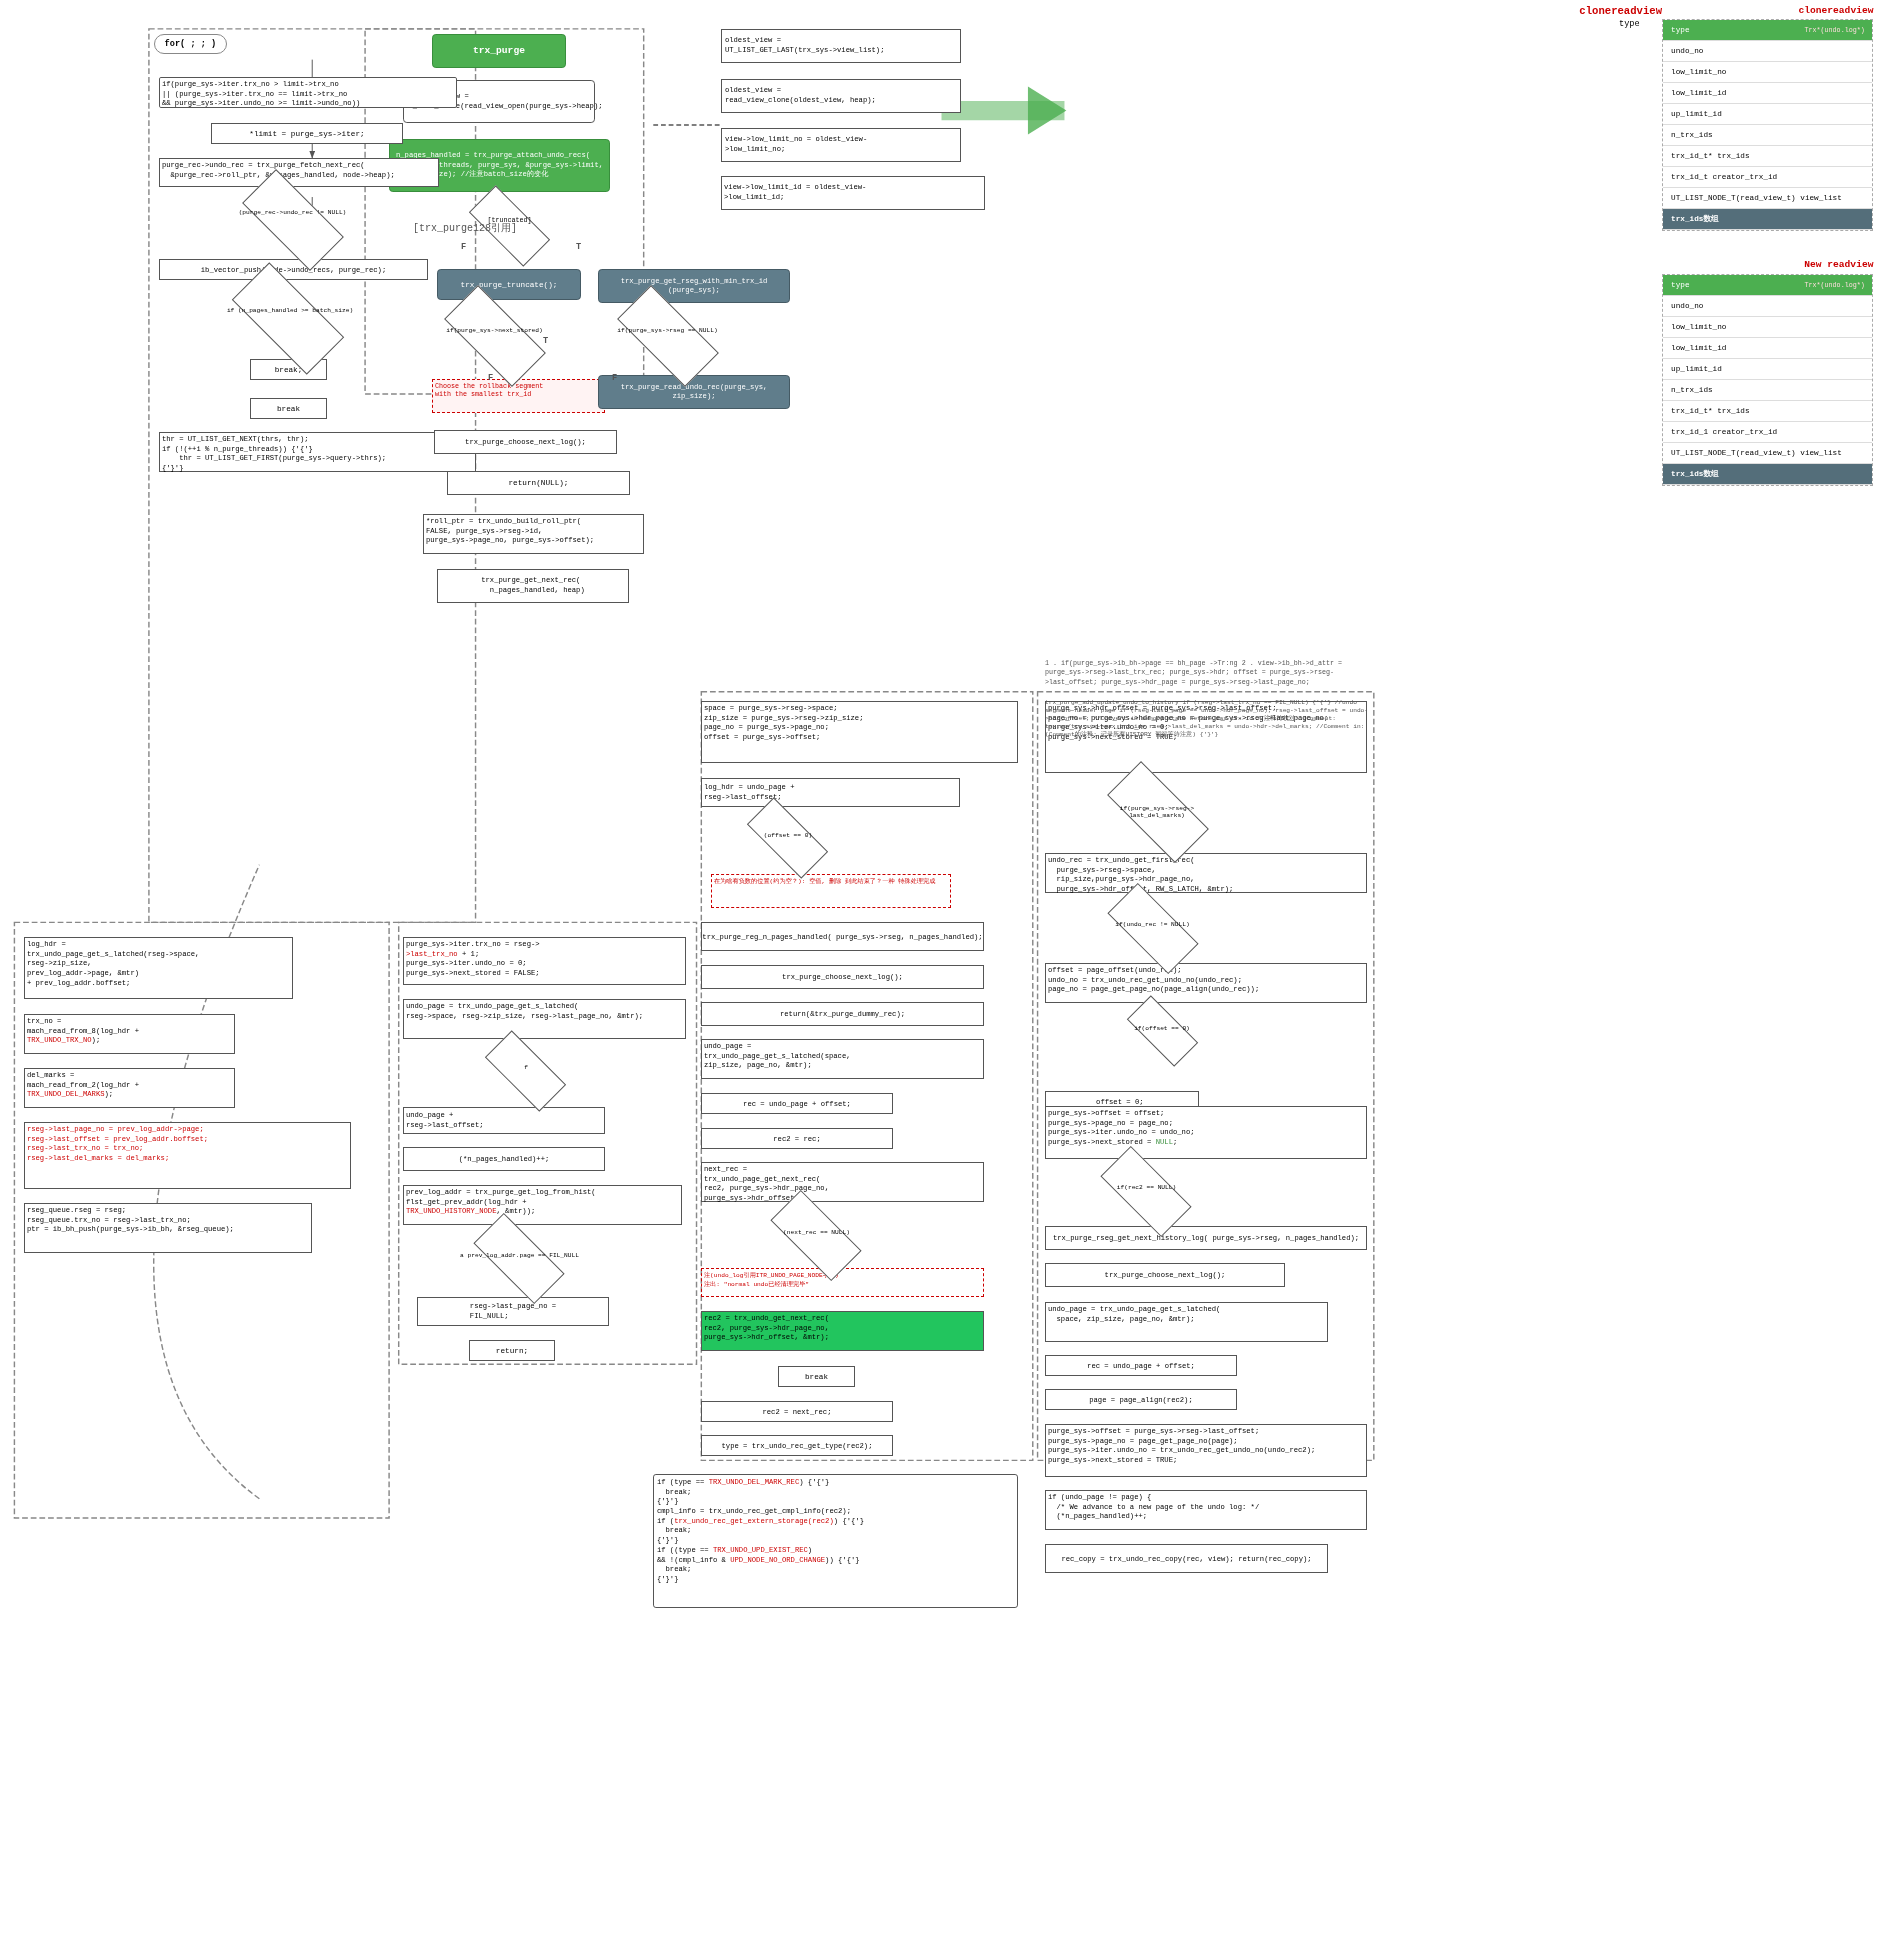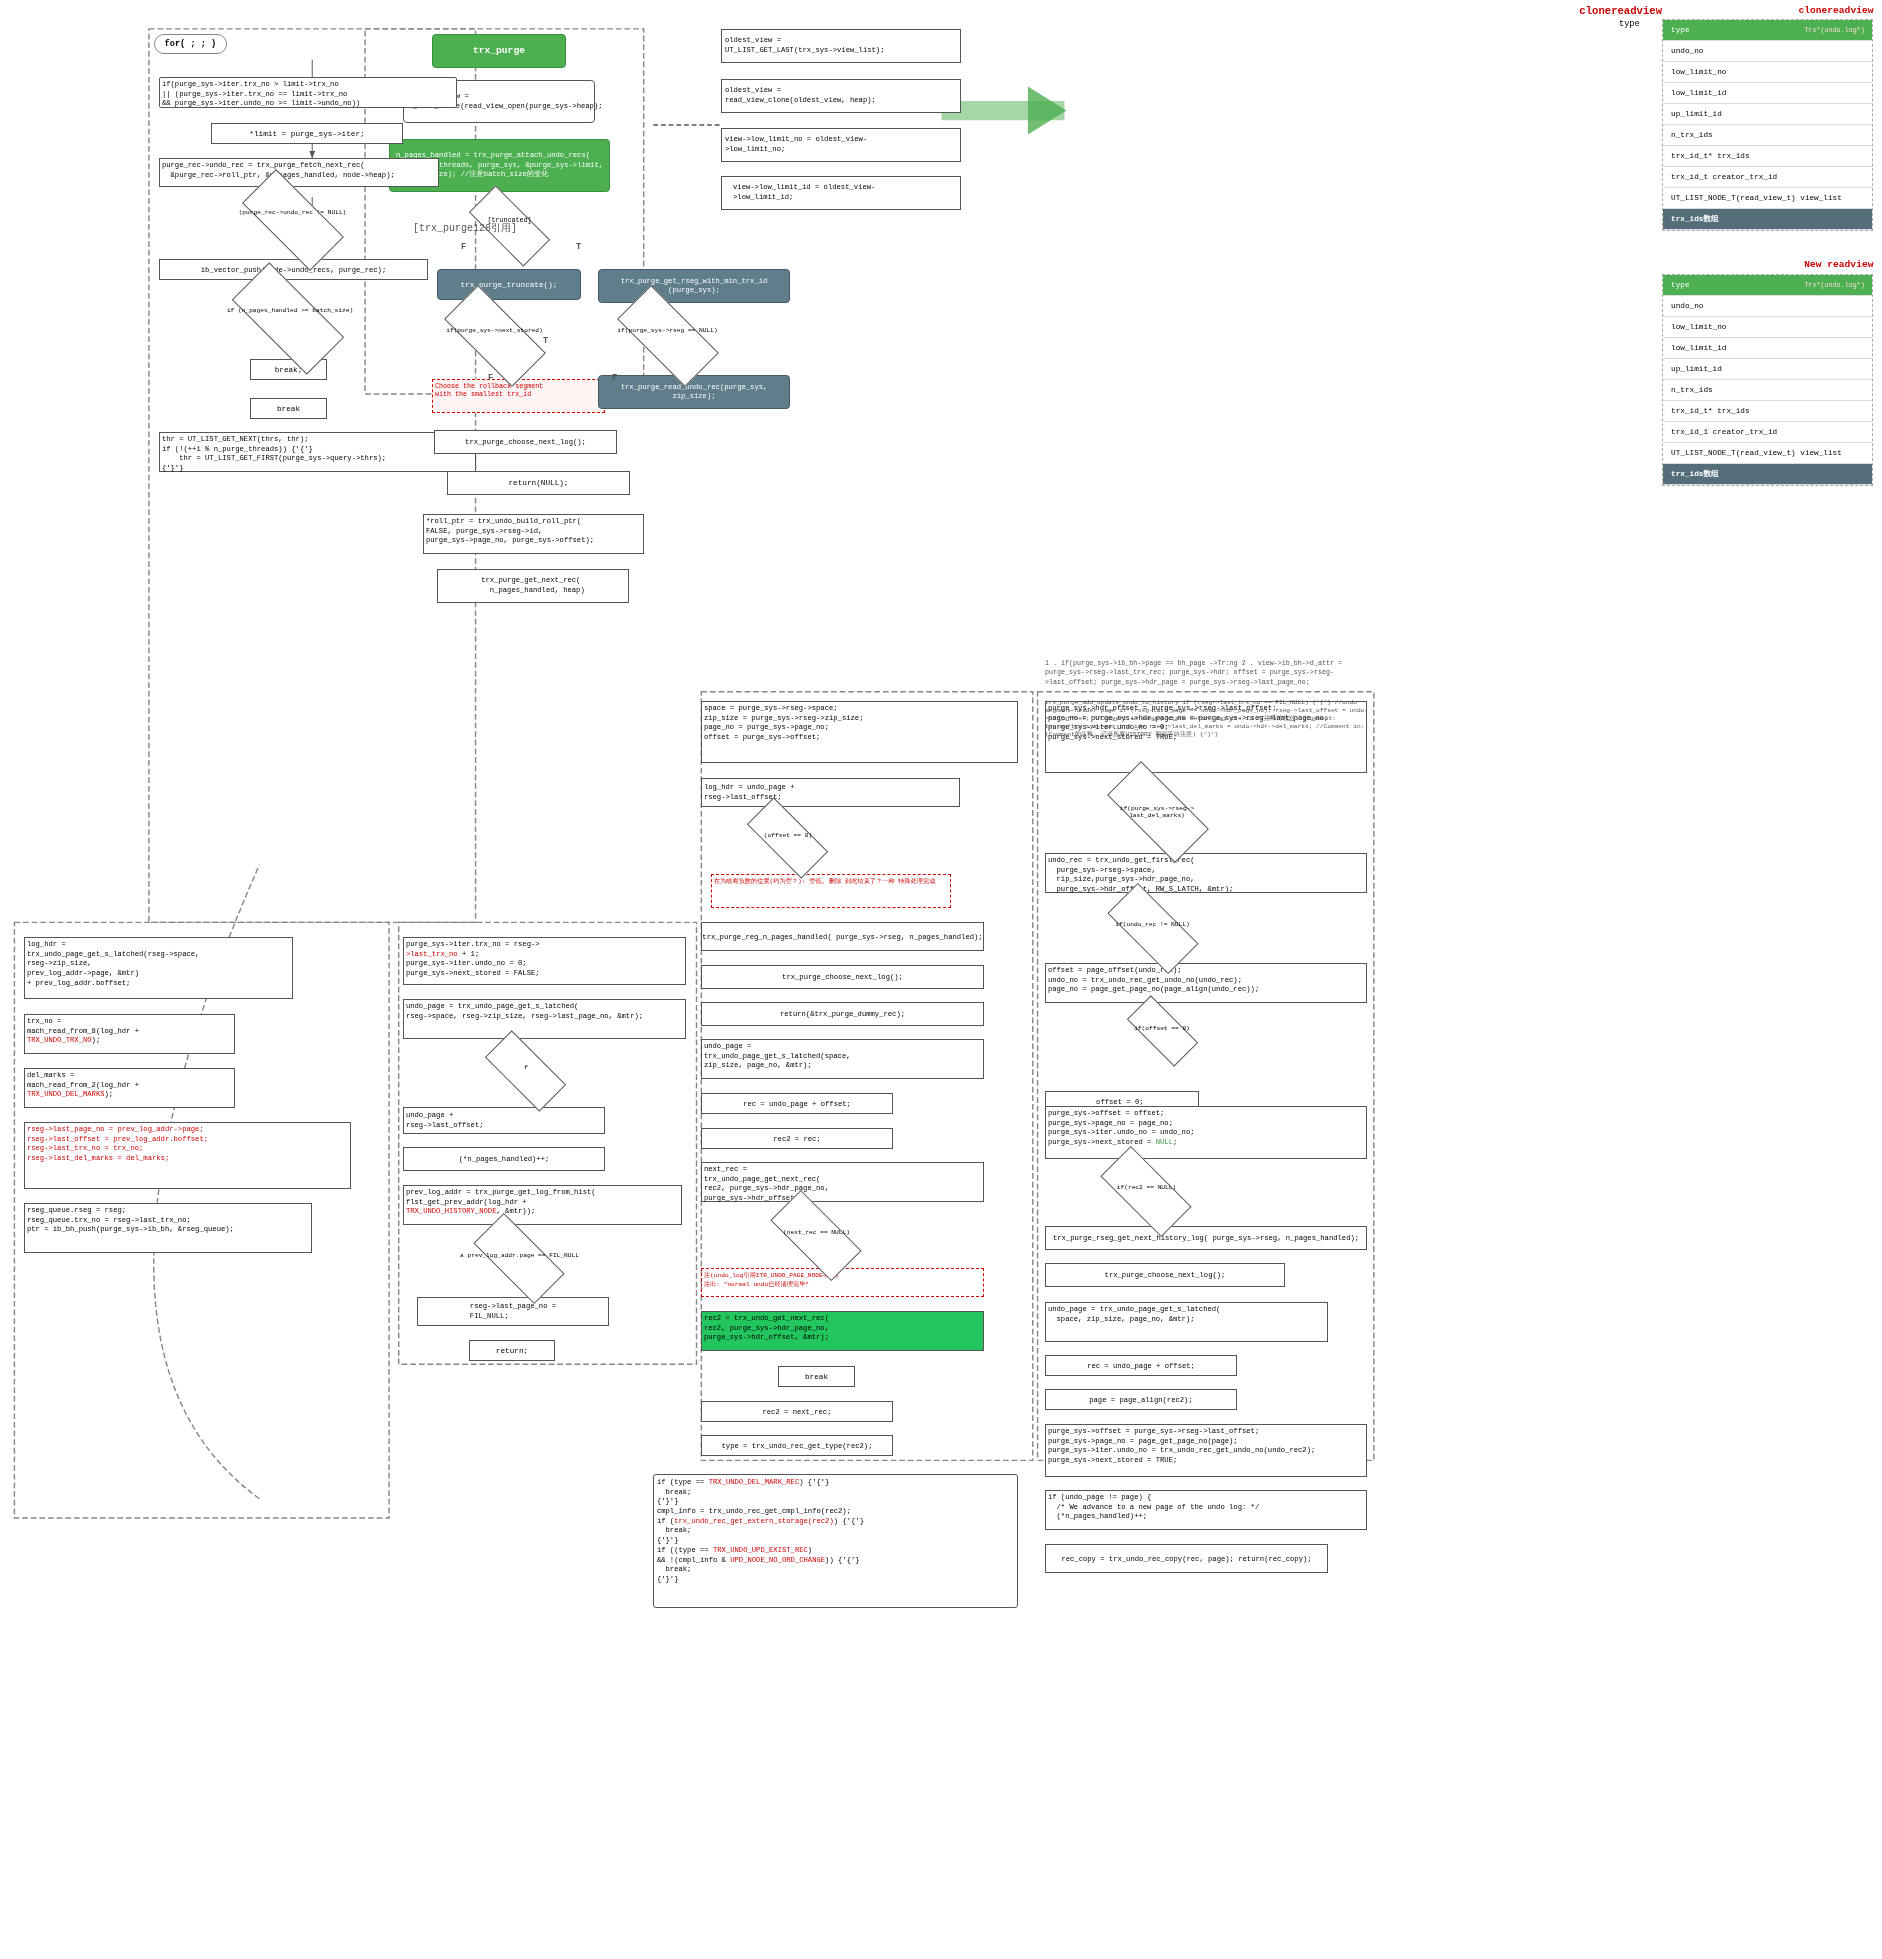--- a/index.html
+++ b/index.html
@@ -189,21 +189,21 @@
   <div style="position:absolute; left:721px; top:79px; width:240px; height:34px; border:1px solid #555; background:#fff; font-size:6.7px; padding:2.9px; display:flex; align-items:center;">
     <span class="code-text">oldest_view =
 read_view_clone(oldest_view, heap);</span>
   </div>
 
   <div style="position:absolute; left:721px; top:128px; width:240px; height:34px; border:1px solid #555; background:#fff; font-size:6.7px; padding:2.9px; display:flex; align-items:center;">
     <span class="code-text">view-&gt;low_limit_no = oldest_view-
 &gt;low_limit_no;</span>
   </div>
 
-  <div style="position:absolute; left:721px; top:176px; width:240px; height:34px; border:1px solid #555; background:#fff; font-size:6.7px; padding:11px; display:flex; align-items:center;">
+  <div style="position:absolute; left:721px; top:176px; width:264px; height:34px; border:1px solid #555; background:#fff; font-size:6.7px; padding:2px; display:flex; align-items:center;">
     <span class="code-text">view-&gt;low_limit_id = oldest_view-
 &gt;low_limit_id;</span>
   </div>
 
   <div style="position:absolute; top:4.8px; right:9.6px; color:#c00; font-size:9.6px; font-weight:bold; font-family:Courier New;">clonereadview</div>
 
   <div style="position:absolute; top:19px; right:9.6px; width:211px; border:1.4px dashed #aaa;">
 
     <div class="panel-row" style="background:#4CAF50; color:white; justify-content:space-between;">
       <span>type</span>
@@ -484,21 +484,21 @@
 purge_sys-&gt;iter.undo_no = trx_undo_rec_get_undo_no(undo_rec2);
 purge_sys-&gt;next_stored = TRUE;</span>
   </div>
 
   <div style="position:absolute; left:1045px; top:1490px; width:322px; height:40px; border:1px solid #555; background:#fff; font-size:6.7px; padding:1.9px;">
     <span class="code-text">if (undo_page != page) {
   /* We advance to a new page of the undo log: */
   (*n_pages_handled)++;</span>
   </div>
 
-  <div style="position:absolute; left:1045px; top:1544px; width:283px; height:29px; border:1px solid #555; background:#fff; font-size:7.2px; display:flex; align-items:center; justify-content:center;">rec_copy = trx_undo_rec_copy(rec, page);
+  <div style="position:absolute; left:1045px; top:1544px; width:283px; height:29px; border:1px solid #555; background:#fff; font-size:7.2px; display:flex; align-items:center; justify-content:center;">rec_copy = trx_undo_rec_copy(rec, view);
 return(rec_copy);</div>
 
   <div style="position:absolute; left:1045px; top:659px; font-size:6.7px; color:#555; line-height:1.4; width:327px;">1 . if(purge_sys-&gt;ib_bh-&gt;page == bh_page -&gt;Tr:ng
 2 . view-&gt;ib_bh-&gt;d_attr = purge_sys-&gt;rseg-&gt;last_trx_rec;
    purge_sys-&gt;hdr; offset = purge_sys-&gt;rseg-&gt;last_offset;
    purge_sys-&gt;hdr_page = purge_sys-&gt;rseg-&gt;last_page_no;</div>
 
   <div style="position:absolute; left:576px; top:242px; font-size:8.6px; font-weight:bold; color:#555;">T</div>
 
   <div style="position:absolute; left:461px; top:242px; font-size:8.6px; font-weight:bold; color:#555;">F</div>

